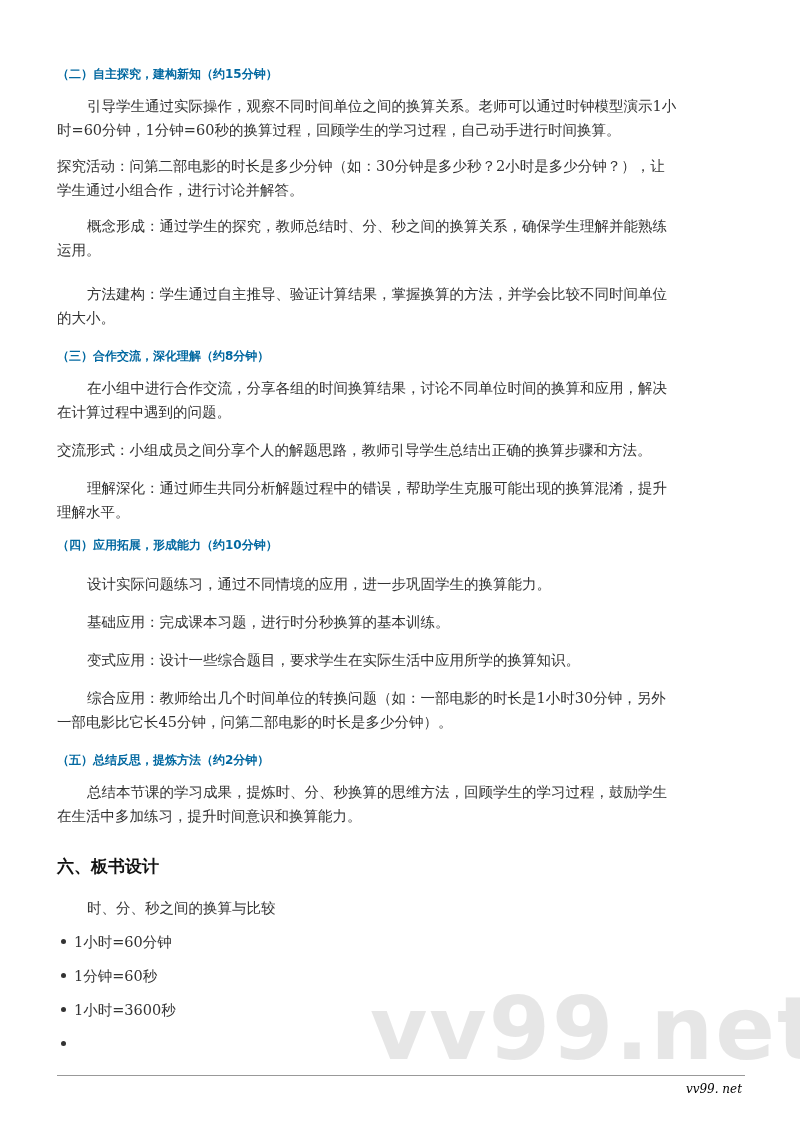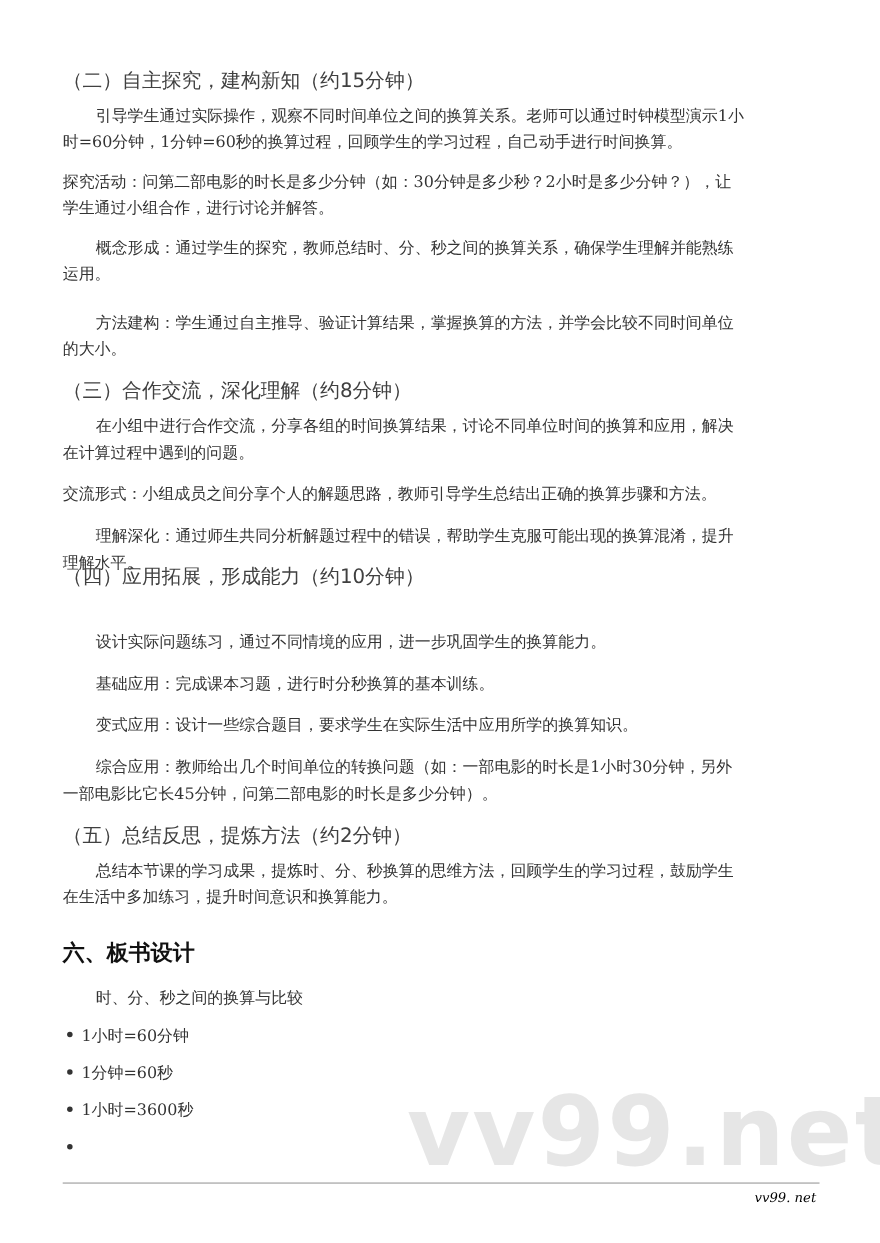--- a/index.html
+++ b/index.html
@@ -4,22 +4,22 @@
 <style>
   html, body { margin: 0; padding: 0; background: #ffffff; }
   body {
     width: 800px; height: 1130px; position: relative; overflow: hidden;
     font-family: "DejaVu Serif", "Liberation Serif", serif;
     color: #333333;
   }
   .page { position: absolute; left: 57px; top: 0; width: 688px; }
   .line { position: absolute; left: 0; font-size: 14.5px; white-space: nowrap; line-height: 20px; }
   .indent { padding-left: 30px; }
-  .h3 { font-family: "DejaVu Sans", "Liberation Sans", sans-serif; font-weight: normal; font-size: 18px; color: #404040; }
-  .h2 { font-family: "DejaVu Sans", "Liberation Sans", sans-serif; font-weight: bold; font-size: 20px; color: #111; }
+  .h3 { font-family: "DejaVu Sans", "Liberation Sans", sans-serif; font-weight: bold; font-size: 12px; color: #0369a1; }
+  .h2 { font-family: "DejaVu Sans", "Liberation Sans", sans-serif; font-weight: bold; font-size: 17px; color: #111; }
   .bullet { position: absolute; left: 0; font-size: 14.5px; white-space: nowrap; line-height: 20px; }
   .bullet .dot { display: inline-block; width: 5px; height: 5px; border-radius: 50%; background: #333; margin: 0 8px 3px 4px; vertical-align: middle; }
   .watermark {
     position: absolute; left: 370px; top: 985px;
     font-family: "DejaVu Sans", "Liberation Sans", sans-serif; font-weight: bold;
     font-size: 88px; color: rgba(200,200,200,0.45); letter-spacing: 2px; line-height: 1;
   }
   .footer-rule { position: absolute; left: 57px; top: 1075px; width: 688px; height: 0; border-top: 1px solid #999; }
   .footer-text {
     position: absolute; right: 58px; top: 1082px;
@@ -42,21 +42,21 @@
   <div class="line indent" style="top:284px">方法建构：学生通过自主推导、验证计算结果，掌握换算的方法，并学会比较不同时间单位</div>
   <div class="line" style="top:308px">的大小。</div>
 
   <div class="line h3" style="top:346px">（三）合作交流，深化理解（约8分钟）</div>
   <div class="line indent" style="top:378px">在小组中进行合作交流，分享各组的时间换算结果，讨论不同单位时间的换算和应用，解决</div>
   <div class="line" style="top:402px">在计算过程中遇到的问题。</div>
   <div class="line" style="top:440px">交流形式：小组成员之间分享个人的解题思路，教师引导学生总结出正确的换算步骤和方法。</div>
   <div class="line indent" style="top:478px">理解深化：通过师生共同分析解题过程中的错误，帮助学生克服可能出现的换算混淆，提升</div>
   <div class="line" style="top:502px">理解水平。</div>
 
-  <div class="line h3" style="top:515px">（四）应用拓展，形成能力（约10分钟）</div>
+  <div class="line h3" style="top:535px">（四）应用拓展，形成能力（约10分钟）</div>
   <div class="line indent" style="top:574px">设计实际问题练习，通过不同情境的应用，进一步巩固学生的换算能力。</div>
   <div class="line indent" style="top:612px">基础应用：完成课本习题，进行时分秒换算的基本训练。</div>
   <div class="line indent" style="top:650px">变式应用：设计一些综合题目，要求学生在实际生活中应用所学的换算知识。</div>
   <div class="line indent" style="top:688px">综合应用：教师给出几个时间单位的转换问题（如：一部电影的时长是1小时30分钟，另外</div>
   <div class="line" style="top:712px">一部电影比它长45分钟，问第二部电影的时长是多少分钟）。</div>
 
   <div class="line h3" style="top:750px">（五）总结反思，提炼方法（约2分钟）</div>
   <div class="line indent" style="top:782px">总结本节课的学习成果，提炼时、分、秒换算的思维方法，回顾学生的学习过程，鼓励学生</div>
   <div class="line" style="top:806px">在生活中多加练习，提升时间意识和换算能力。</div>
 

